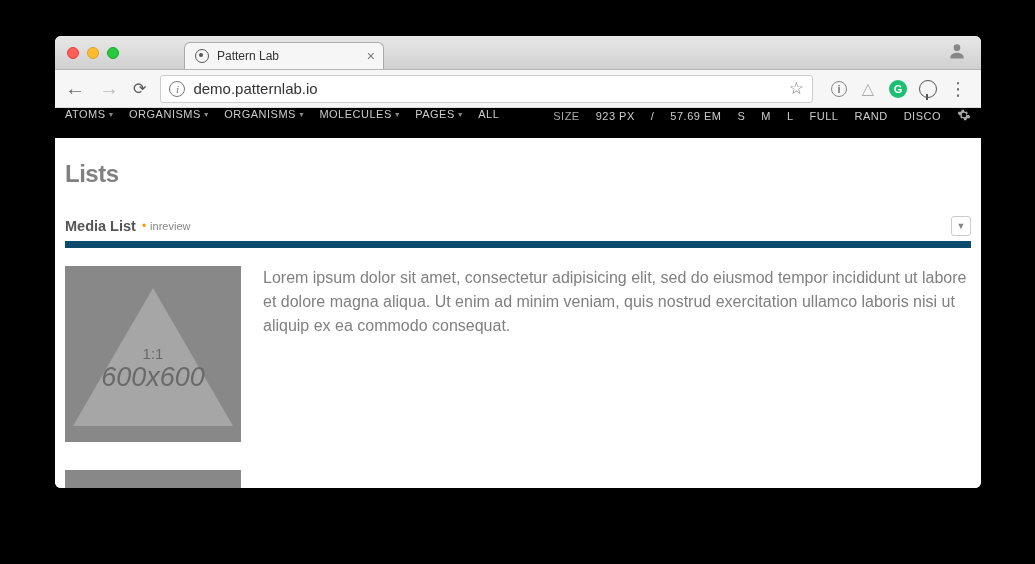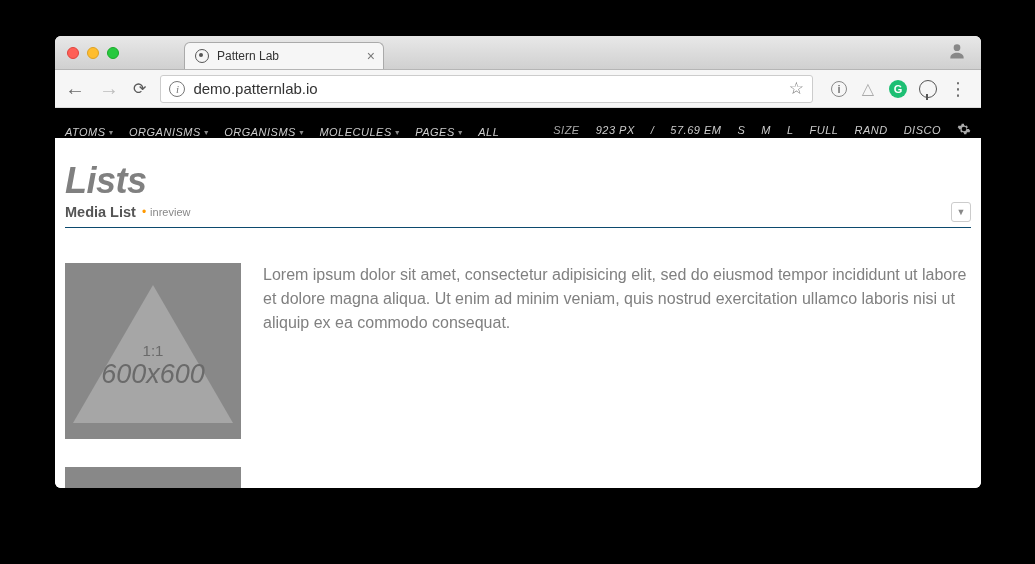--- a/index.html
+++ b/index.html
@@ -106,47 +106,46 @@
     .ext-g { width:18px; height:18px; border-radius:50%; background:#1dbf73; color:#fff; font-weight:bold; font-size:11px; display:flex;align-items:center;justify-content:center;}
     .ext-circle { width:14px;height:14px; border:1.5px solid #555; border-radius:50%; position:relative;}
     .ext-circle::after{content:"";position:absolute;width:1.5px;height:6px;background:#555;top:13px;left:6px;}
     .menu-dots { color:#666; font-size:18px; letter-spacing:0; line-height:4px;}
     
     .pl-nav {
       height: 30px;
       background: #000;
       color:#ccc;
       display:flex;
-      align-items:flex-end;
+      align-items:flex-start;
       font-size:11px;
       letter-spacing: 0.5px;
       padding: 0 10px;
-      font-style: italic;
     }
     .pl-nav .nav-left { display:flex; gap:14px; }
     .pl-nav .nav-left .item { display:flex; align-items:center; gap:2px; cursor:pointer;}
     .pl-nav .nav-left .caret { font-size:7px; color:#888;}
     .pl-nav .nav-right { margin-left:auto; display:flex; align-items:center; gap:16px;}
     .pl-nav .nav-right .sz { color:#aaa;}
     .gear svg { width:14px; height:14px; fill:#aaa;}
     
     .content { background:#fff; padding: 22px 10px 10px 10px; height: 350px; overflow:hidden;}
     .h-lists {
-      font-size: 36px;
+      font-size: 24px;
       font-weight: 700;
       color:#808080;
       letter-spacing:-0.5px;
-      font-style: italic;
+      margin-bottom: 28px;
     }
     .section-head {
       display:flex;
       align-items:center;
-      border-bottom: 1px solid #0c4a6e;
+      border-bottom: 7px solid #0c4a6e;
       padding-bottom: 5px;
-      margin-bottom: 35px;
+      margin-bottom: 18px;
     }
     .section-head .t { font-weight:700; font-size:14.5px; color:#555;}
     .section-head .bullet { color:#ff9900; margin:0 4px 0 6px; font-size:12px;}
     .section-head .status { font-size:11px; color:#888;}
     .section-head .caret-btn {
       margin-left:auto; width:20px; height:20px; border:1px solid #ccc; border-radius:3px;
       display:flex; align-items:center; justify-content:center; font-size:9px; color:#888;
     }
     .media {
       display:flex;

